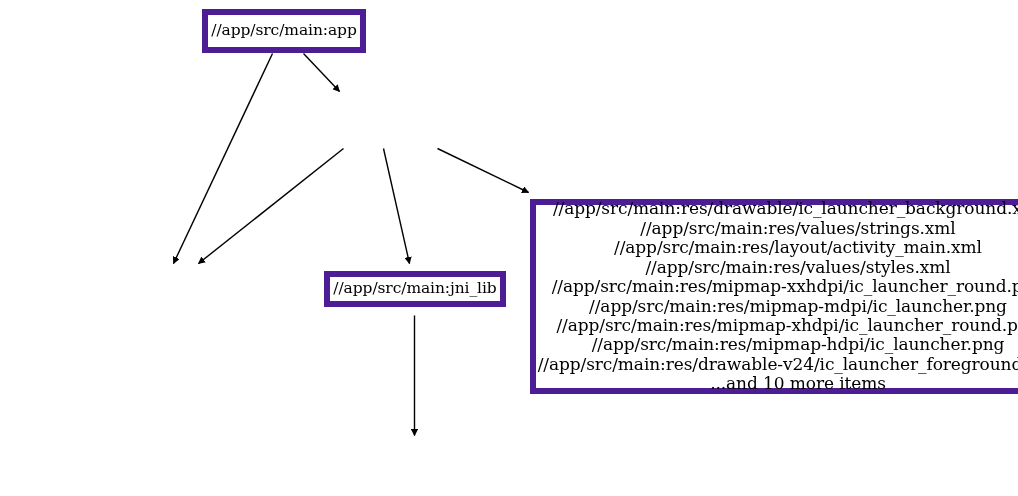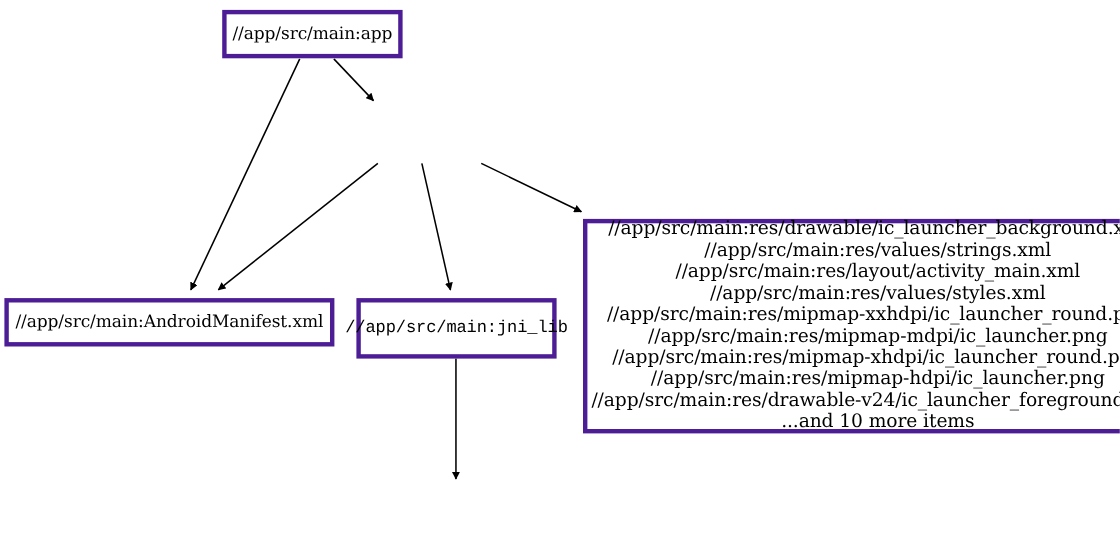--- a/index.html
+++ b/index.html
@@ -24,21 +24,21 @@
     position: absolute;
     left: 0;
     top: 0;
     width: 1018px;
     height: 496px;
     pointer-events: none;
   }
   .node-box {
     position: absolute;
     box-sizing: border-box;
-    border: 4px solid #4c1d95;
+    border: 6px solid #4c1d95;
     background: #ffffff;
     display: flex;
     align-items: center;
     justify-content: center;
     text-align: center;
     color: #000000;
     font-family: "DejaVu Serif", "Liberation Serif", serif;
     font-size: 15.5px;
     line-height: 1.02;
     white-space: pre;
@@ -46,21 +46,21 @@
   }
   .node-label {
     display: block;
     white-space: pre-line;
     text-align: center;
   }
   
   #node-app        { left: 202px; top: 9px;   width: 164px; height: 44px; }
   #node-lib        { left: 302px; top: 99px;  width: 155px; height: 49px; }
   #node-manifest   { left: 4px;   top: 271px; width: 300px; height: 44px; }
-  #node-jni        { left: 324px; top: 271px; width: 182px; height: 55px; font-family: Liberation Mono, monospace; }
+  #node-jni        { left: 324px; top: 271px; width: 182px; height: 36px; }
   #node-res        { left: 530px; top: 199px; width: 536px; height: 195px;
                      font-size: 17px; line-height: 19.4px; }
   #node-cpp        { left: 280px; top: 443px; width: 270px; height: 44px; }
 </style>
 </head>
 <body>
 
 <div id="graph-canvas">
 
   <svg id="edge-layer" viewBox="0 0 1018 496" width="1018" height="496" xmlns="http://www.w3.org/2000/svg">
@@ -93,23 +93,20 @@
     <g>
       <path d="M 414.5,315.5 L 414.5,435.5" fill="none" stroke="#000000" stroke-width="1.4" marker-end="url(#arrowhead)"></path>
     </g>
   </svg>
 
   <div class="node-box" id="node-app">
     <span class="node-label">//app/src/main:app</span>
   </div>
 
 
-  <div class="node-box" id="node-manifest">
-    <span class="node-label">//app/src/main:AndroidManifest.xml</span>
-  </div>
 
   <div class="node-box" id="node-jni">
     <span class="node-label">//app/src/main:jni_lib</span>
   </div>
 
   <div class="node-box" id="node-res">
     <span class="node-label">//app/src/main:res/drawable/ic_launcher_background.xml
 //app/src/main:res/values/strings.xml
 //app/src/main:res/layout/activity_main.xml
 //app/src/main:res/values/styles.xml

